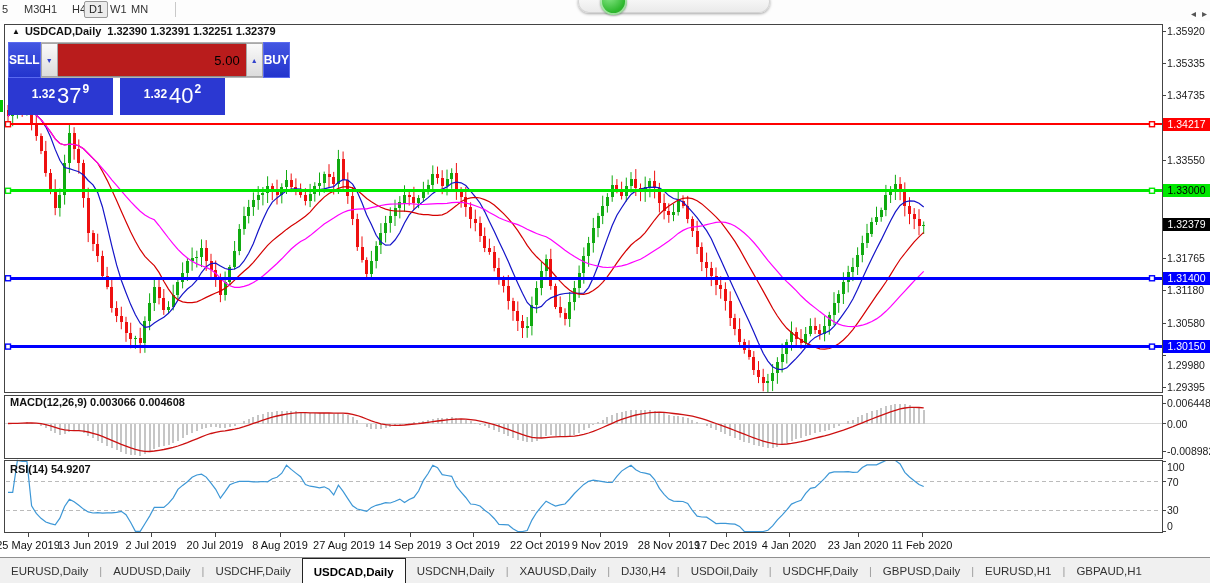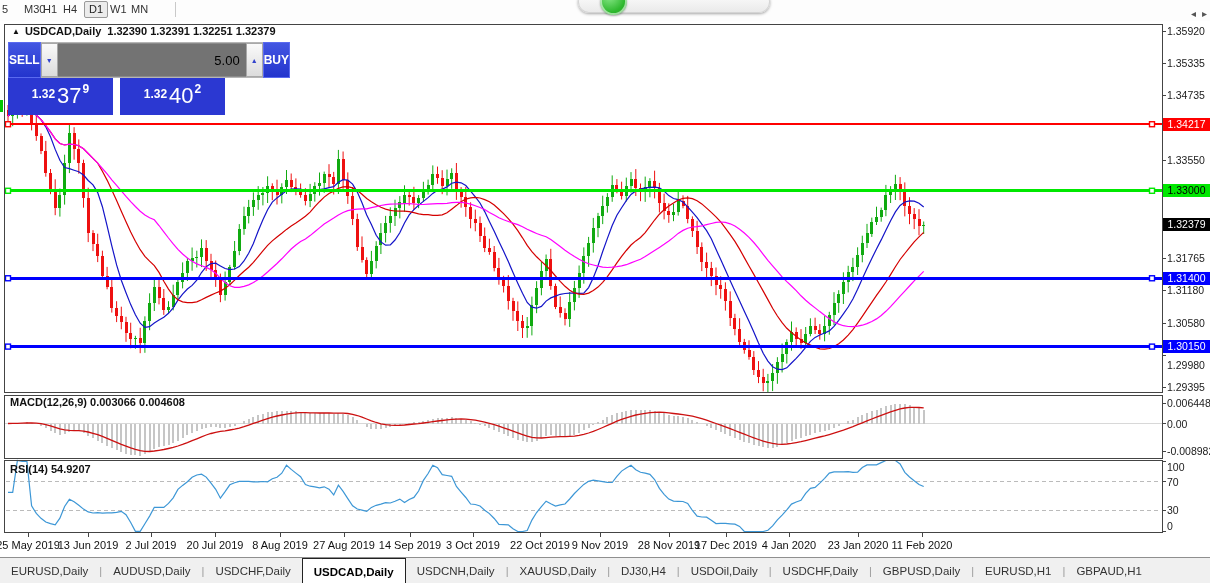--- a/index.html
+++ b/index.html
@@ -24,21 +24,21 @@
   #hdr .ohlc{font-weight:bold;margin-left:6px;}
   
   #trade{position:absolute;left:8px;top:42px;width:217px;height:63px;z-index:20;}
   #trade .row1{display:flex;height:36px;}
   .obtn{width:42px;background:linear-gradient(#4356e2,#2334cd);border:1px solid #5a6af0;color:#fff;
         font-size:12px;font-weight:bold;display:flex;align-items:center;justify-content:center;cursor:pointer;}
   .obtn.buy{width:52px;}
   .spinwrap{flex:1;display:flex;align-items:stretch;background:#f2f2f2;border:1px solid #b5b5b5;border-left:none;border-right:none;}
   .spbtn{width:15px;background:linear-gradient(#fafafa,#dcdcdc);border:1px solid #a8a8a8;color:#3344cc;
          font-size:7px;display:flex;align-items:center;justify-content:center;cursor:pointer;}
-  .vol{flex:1;border:1px solid #8a8a8a;border-left:none;border-right:none;background:#737373;font-size:13px;
+  .vol{flex:1;border:1px solid #8a8a8a;border-left:none;border-right:none;background:#b91c1c;font-size:13px;
        text-align:right;padding:0 6px;font-family:"Liberation Sans",sans-serif;color:#000;outline:none;}
   #trade .row2{display:flex;height:37px;margin-top:0px;}
   .pricebox{background:#2b38d2;color:#fff;flex:1;display:flex;align-items:center;justify-content:center;
             padding-bottom:2px;cursor:pointer;}
   .pricebox .pfx{font-size:12px;font-weight:bold;margin-right:2px;margin-bottom:3px;}
   .pricebox .big{font-size:22px;line-height:28px;font-weight:normal;}
   .pricebox .sup{font-size:12px;font-weight:bold;margin-left:1px;margin-bottom:14px;}
   .gapv{width:7px;background:#fff;}
   
   .ptick{position:absolute;left:1167px;font-size:10.5px;color:#1a1a1a;z-index:10;}
@@ -57,21 +57,21 @@
              font-size:10px;color:#555;z-index:31;}
   #tabarrows span{cursor:pointer;}
 </style>
 </head>
 <body>
 
 <div id="toolbar">
     <div class="tf" style="left: 2px;">5</div>
     <div class="tf" style="left: 24px;">M30</div>
     <div class="tf" style="left: 43px;">H1</div>
-    <div class="tf" style="left: 63px;">H4</div>
+    <div class="tf" style="left: 72px;">H4</div>
     <div class="tf active" style="left: 84px;">D1</div>
     <div class="tf" style="left: 110px;">W1</div>
     <div class="tf" style="left: 131px;">MN</div>
     <div class="tbsep" style="left: 175px;"></div>
   </div>
 
 <div id="pill">
   <div class="ball"></div>
 </div>
 

